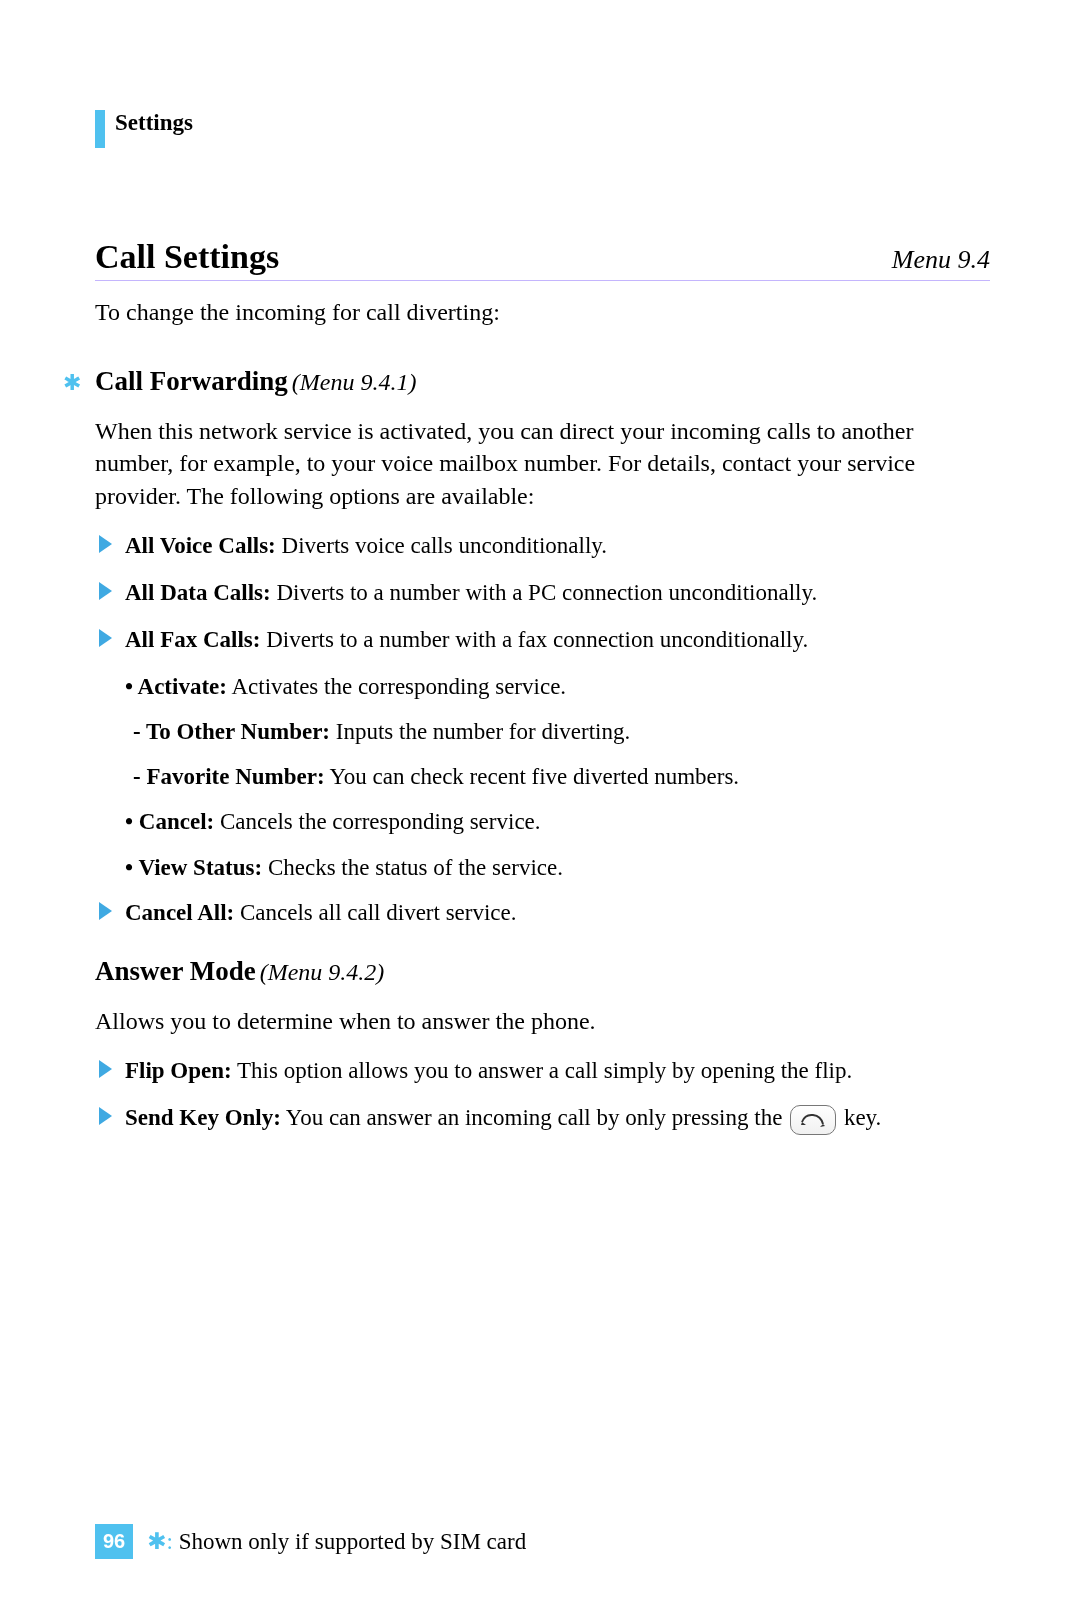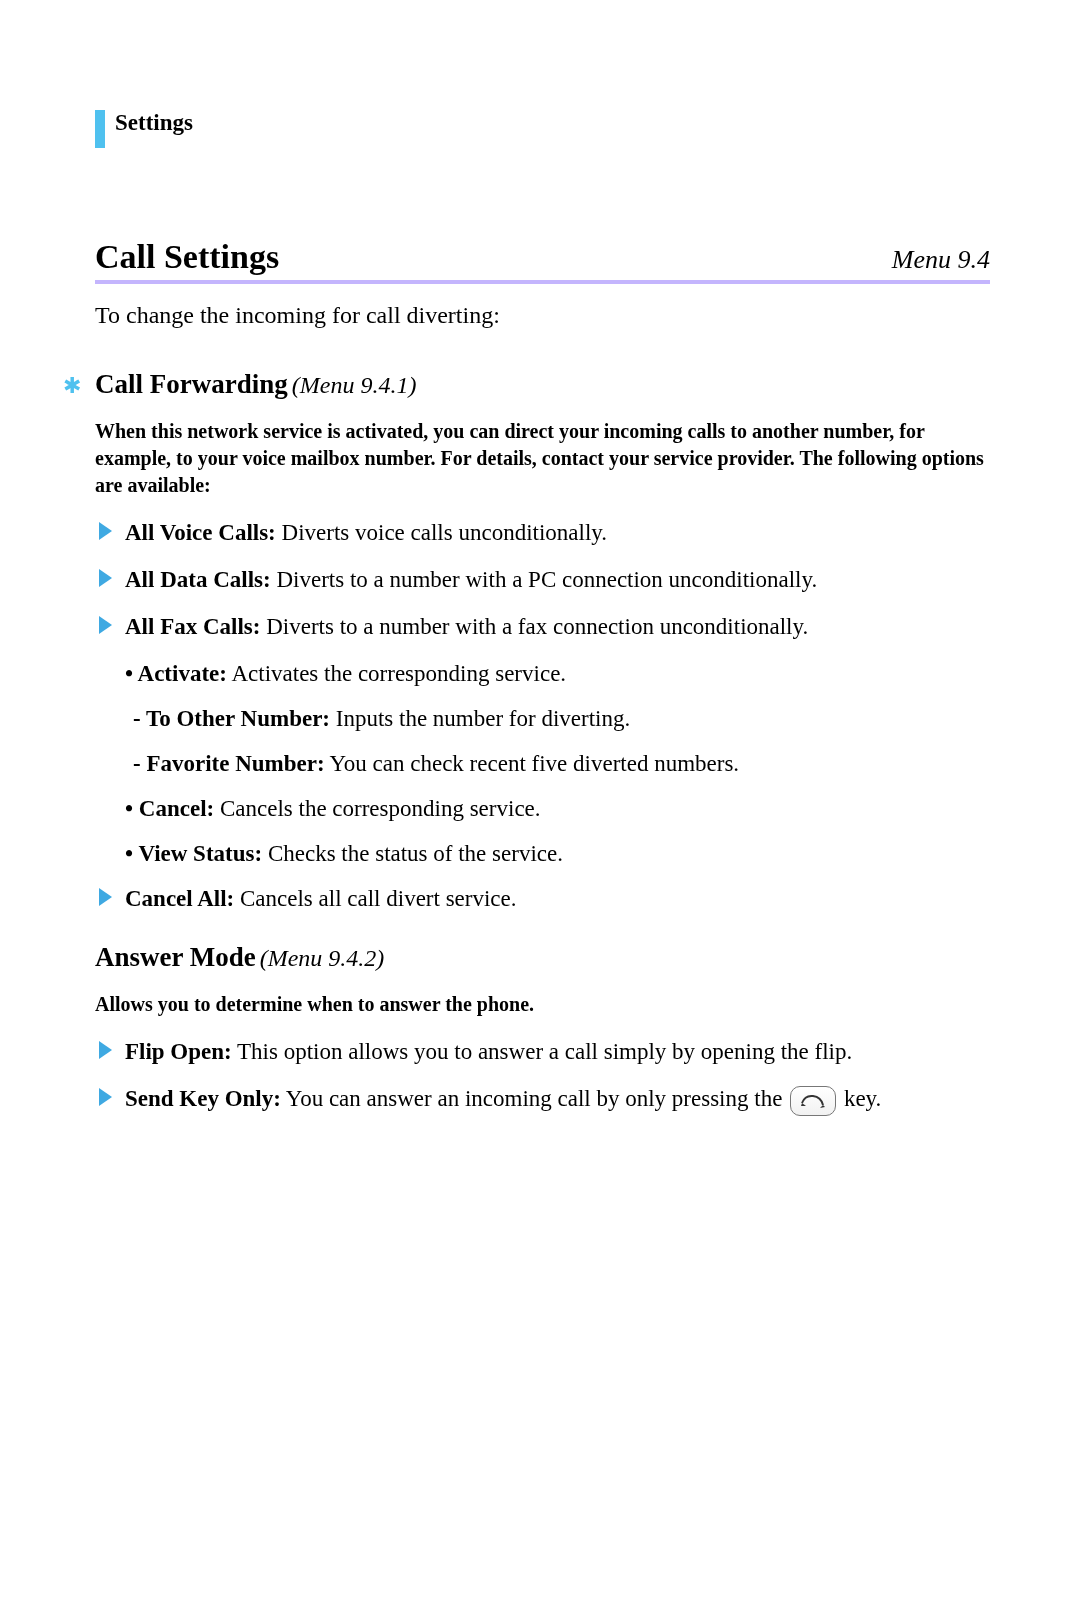--- a/index.html
+++ b/index.html
@@ -30,21 +30,21 @@
     display: inline-block;
   }
   .header-text {
     font-weight: bold;
     font-size: 23px;
   }
   .title-row {
     display: flex;
     justify-content: space-between;
     align-items: baseline;
-    border-bottom: 4px solid #c4b5fd;
+    border-bottom: 1px solid #c4b5fd;
     padding-bottom: 4px;
   }
   .title-main {
     font-weight: bold;
     font-size: 34px;
   }
   .title-right {
     font-style: italic;
     font-size: 26px;
   }
@@ -68,24 +68,23 @@
     font-weight: bold;
     font-size: 27px;
     margin-top: 40px;
   }
   .section-sub {
     font-style: italic;
     font-size: 24px;
     font-weight: normal;
   }
   .body-text {
-    font-size: 20px;
+    font-size: 24px;
     line-height: 1.35;
     margin-bottom: 18px;
-    font-weight: bold;
   }
   .bullet-row {
     position: relative;
     padding-left: 30px;
     font-size: 23px;
     line-height: 1.35;
     margin-bottom: 16px;
   }
   .bullet-row .tri {
     position: absolute;
@@ -230,14 +229,20 @@
     <span class="keycap">
       <svg width="30" height="18" viewBox="0 0 30 18">
         <path d="M4 11 Q7 3 15 4 Q23 5 25 13" fill="none" stroke="#333" stroke-width="2"></path>
         <path d="M4 11 L3 14 L8 14 Z" fill="#333"></path>
         <path d="M25 13 L27 15 L22 16 Z" fill="#333"></path>
       </svg>
     </span>
     <span> key.</span>
   </div>
 
+  <div class="footer">
+    <span class="page-num">96</span>
+    <span class="footer-text">
+      <span class="accent-blue">✱:</span><span> Shown only if supported by SIM card</span>
+    </span>
+  </div>
 
 </div>
 
 </body></html>

